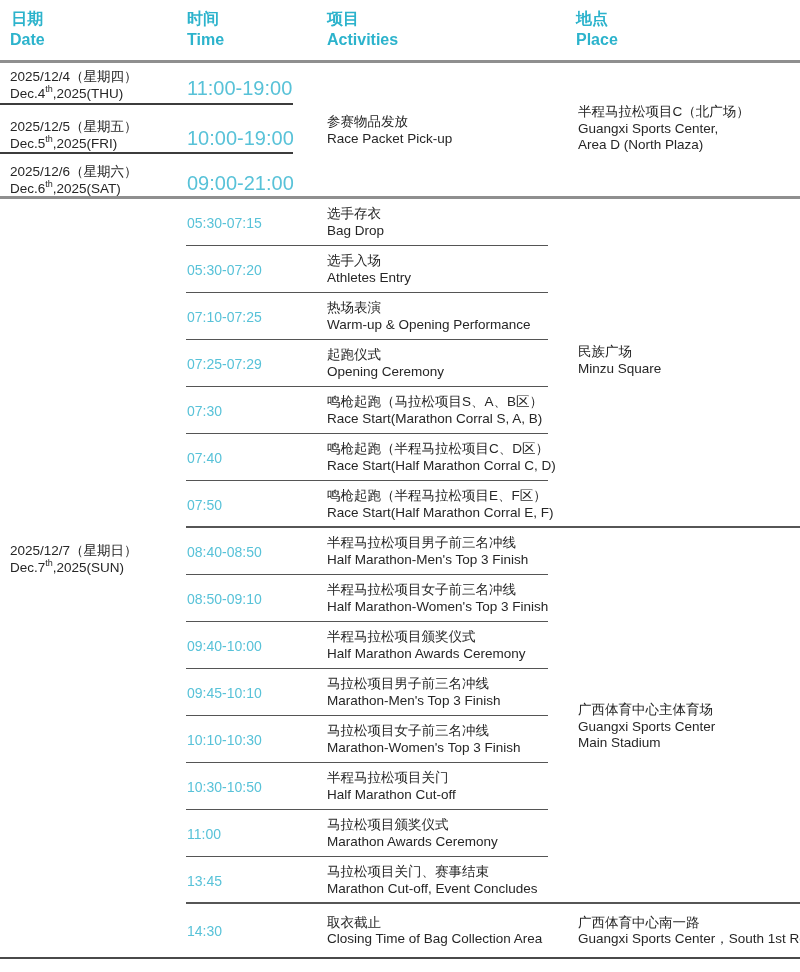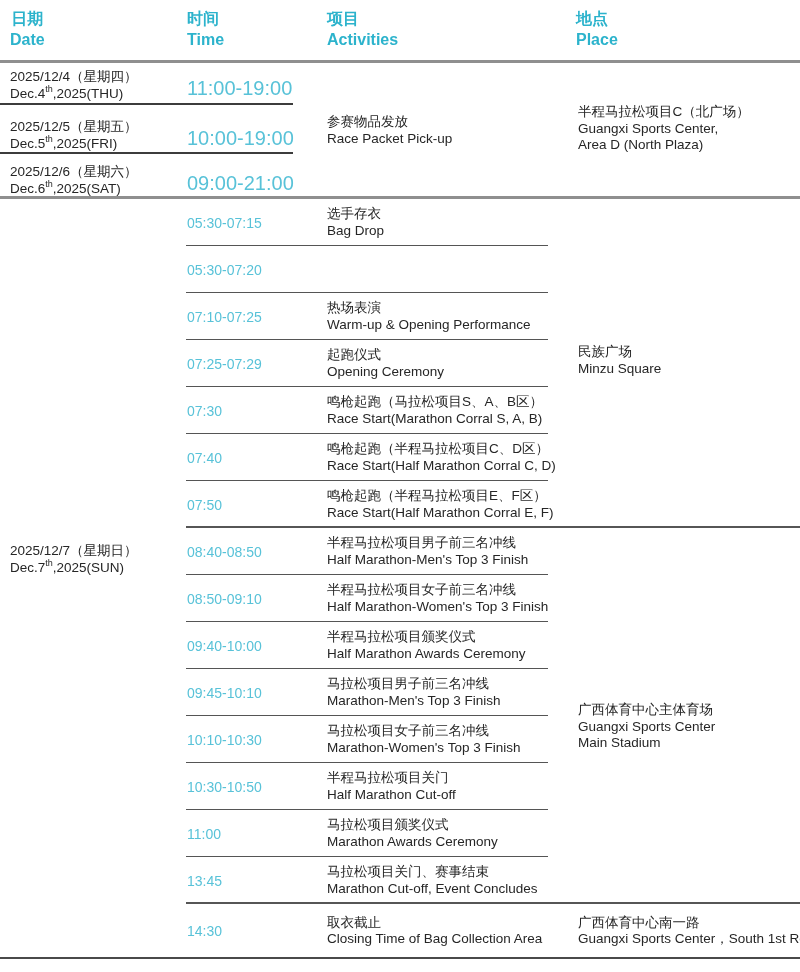--- a/index.html
+++ b/index.html
@@ -109,20 +109,24 @@
     <div class="row">
       <div class="cell-time" style="color: rgb(88, 194, 216);">05:30-07:15</div>
       <div class="cell-act bi">
         <div class="zh">选手存衣</div>
         <div class="en">Bag Drop</div>
       </div>
     </div>
 
     <div class="row">
       <div class="cell-time" style="color: rgb(88, 194, 216);">05:30-07:20</div>
+      <div class="cell-act bi">
+        <div class="zh">选手入场</div>
+        <div class="en">Athletes Entry</div>
+      </div>
     </div>
 
     <div class="row">
       <div class="cell-time" style="color: rgb(88, 194, 216);">07:10-07:25</div>
       <div class="cell-act bi">
         <div class="zh">热场表演</div>
         <div class="en">Warm-up &amp; Opening Performance</div>
       </div>
     </div>
 

